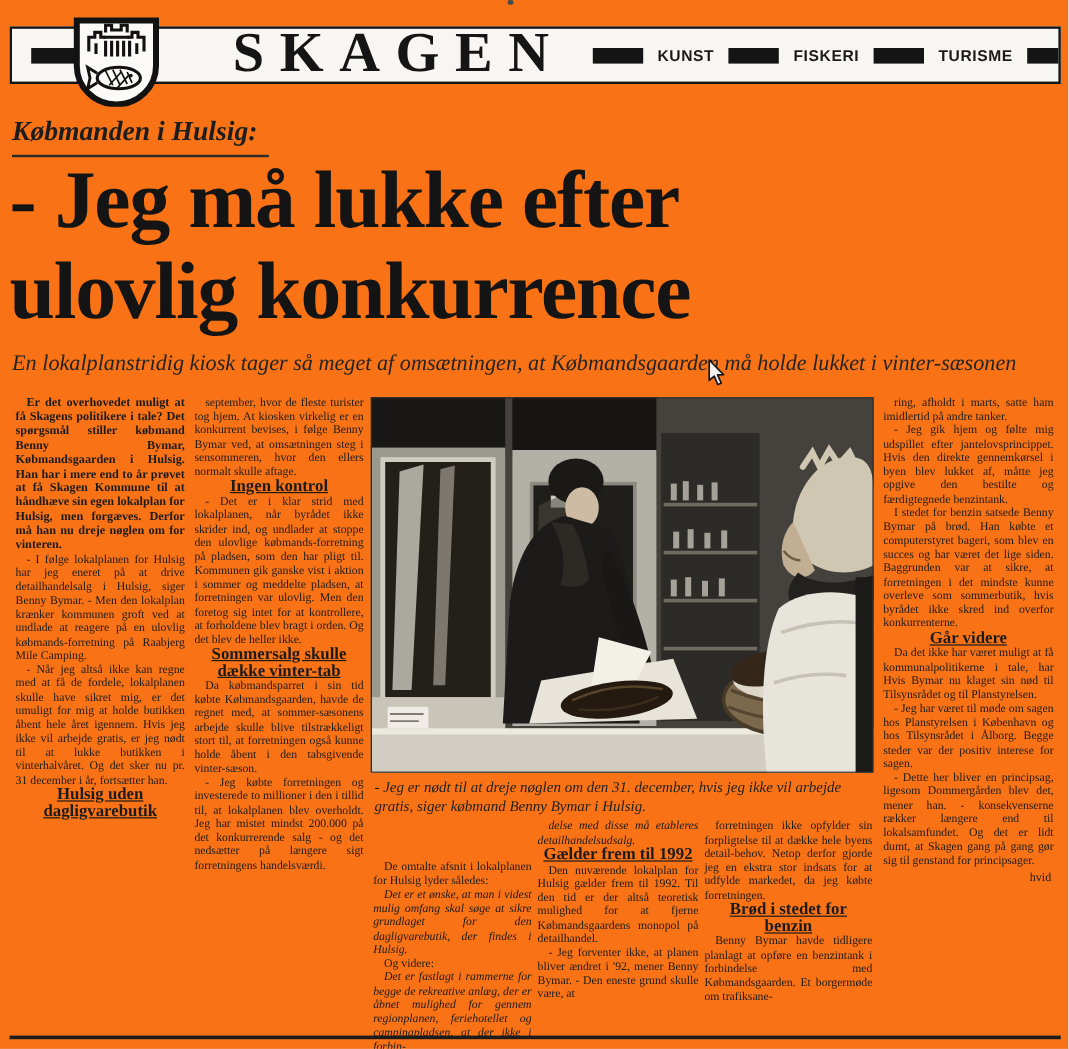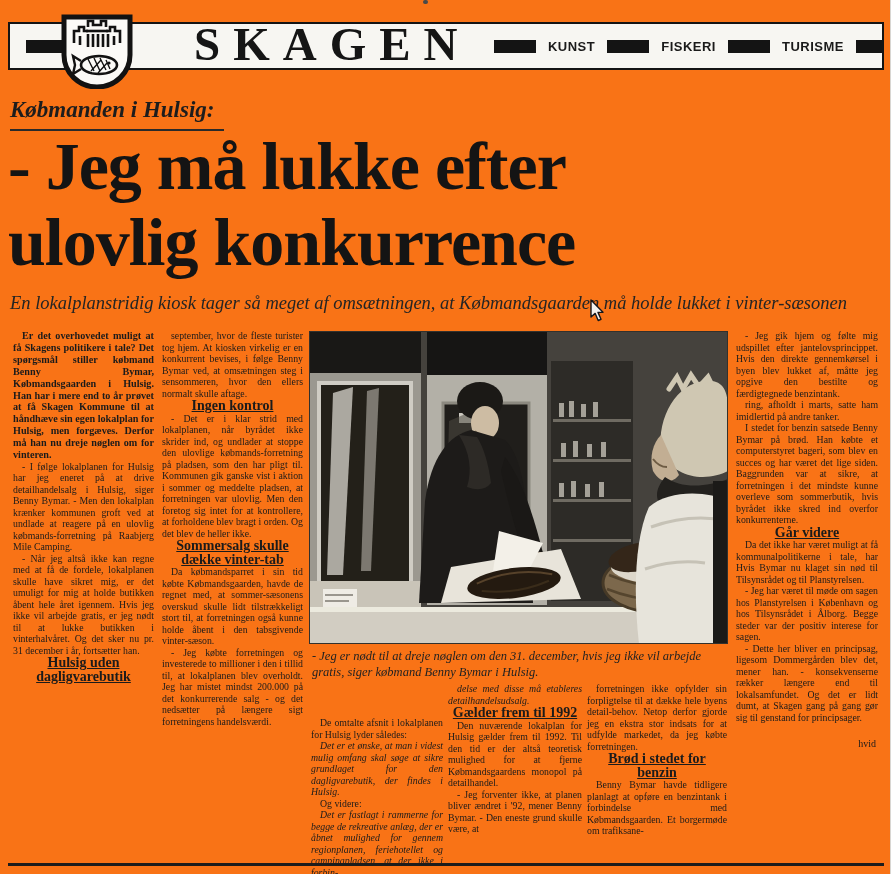--- a/index.html
+++ b/index.html
@@ -39,21 +39,21 @@
   .col p{margin:0;text-indent:9px;}
   .col1{left:13px;width:141px;}
   .col2{left:162px;width:141px;}
   .col3{left:311px;width:132px;top:717px;}
   .col4{left:448px;width:134px;top:683px;}
   .col5{left:587px;width:140px;top:683px;}
   .col6{left:736px;width:142px;}
   .blk-lead{font-weight:bold;font-size:10.2px;line-height:11.9px;}
   .blk-i{font-style:italic;}
   .blk-h{font-weight:bold;text-align:center;font-size:14px;line-height:13.5px;margin:8px 0 2px;text-indent:0 !important;text-decoration:underline;}
-  .byline{text-align:right;font-size:10px;margin-top:15px;padding-right:2px;}
+  .byline{text-align:right;font-size:10px;margin-top:3px;padding-right:2px;}
 
   .bottom-rule{position:absolute;left:8px;top:863px;width:876px;height:3px;background:#1c1c1c;}
 </style>
 </head>
 <body>
 
 <div class="page">
 
   <div class="scan-dot"></div>
 
@@ -188,21 +188,21 @@
       <p class="blk-lead">Er det overhovedet muligt at få Skagens politikere i tale? Det spørgsmål stiller købmand Benny Bymar, Købmandsgaarden i Hulsig. Han har i mere end to år prøvet at få Skagen Kommune til at håndhæve sin egen lokalplan for Hulsig, men forgæves. Derfor må han nu dreje nøglen om for vinteren.</p>
       <p class="blk-p">- I følge lokalplanen for Hulsig har jeg eneret på at drive detailhandelsalg i Hulsig, siger Benny Bymar. - Men den lokalplan krænker kommunen groft ved at undlade at reagere på en ulovlig købmands-forretning på Raabjerg Mile Camping.</p>
       <p class="blk-p">- Når jeg altså ikke kan regne med at få de fordele, lokalplanen skulle have sikret mig, er det umuligt for mig at holde butikken åbent hele året igennem. Hvis jeg ikke vil arbejde gratis, er jeg nødt til at lukke butikken i vinterhalvåret. Og det sker nu pr. 31 december i år, fortsætter han.</p>
       <p class="blk-h">Hulsig uden dagligvarebutik</p>
     </div>
   <div class="col col2">
       <p class="blk-p">september, hvor de fleste turister tog hjem. At kiosken virkelig er en konkurrent bevises, i følge Benny Bymar ved, at omsætningen steg i sensommeren, hvor den ellers normalt skulle aftage.</p>
       <p class="blk-h">Ingen kontrol</p>
       <p class="blk-p">- Det er i klar strid med lokalplanen, når byrådet ikke skrider ind, og undlader at stoppe den ulovlige købmands-forretning på pladsen, som den har pligt til. Kommunen gik ganske vist i aktion i sommer og meddelte pladsen, at forretningen var ulovlig. Men den foretog sig intet for at kontrollere, at forholdene blev bragt i orden. Og det blev de heller ikke.</p>
       <p class="blk-h">Sommersalg skulle dække vinter-tab</p>
-      <p class="blk-p">Da købmandsparret i sin tid købte Købmandsgaarden, havde de regnet med, at sommer-sæsonens overskud skulle lidt tilstrækkeligt stort til, at forretningen også kunne holde åbent i den tabsgivende vinter-sæson.</p>
+      <p class="blk-p">Da købmandsparret i sin tid købte Købmandsgaarden, havde de regnet med, at sommer-sæsonens arbejde skulle blive tilstrækkeligt stort til, at forretningen også kunne holde åbent i den tabsgivende vinter-sæson.</p>
       <p class="blk-p">- Jeg købte forretningen og investerede to millioner i den i tillid til, at lokalplanen blev overholdt. Jeg har mistet mindst 200.000 på det konkurrerende salg - og det nedsætter på længere sigt forretningens handelsværdi.</p>
     </div>
   <div class="col col3">
       <p class="blk-p">De omtalte afsnit i lokalplanen for Hulsig lyder således:</p>
       <p class="blk-i">Det er et ønske, at man i videst mulig omfang skal søge at sikre grundlaget for den dagligvarebutik, der findes i Hulsig.</p>
       <p class="blk-p">Og videre:</p>
       <p class="blk-i">Det er fastlagt i rammerne for begge de rekreative anlæg, der er åbnet mulighed for gennem regionplanen, feriehotellet og campingpladsen, at der ikke i forbin-</p>
     </div>
   <div class="col col4">
       <p class="blk-i">delse med disse må etableres detailhandelsudsalg.</p>
@@ -210,22 +210,22 @@
       <p class="blk-p">Den nuværende lokalplan for Hulsig gælder frem til 1992. Til den tid er der altså teoretisk mulighed for at fjerne Købmandsgaardens monopol på detailhandel.</p>
       <p class="blk-p">- Jeg forventer ikke, at planen bliver ændret i '92, mener Benny Bymar. - Den eneste grund skulle være, at</p>
     </div>
   <div class="col col5">
       <p class="blk-p">forretningen ikke opfylder sin forpligtelse til at dække hele byens detail-behov. Netop derfor gjorde jeg en ekstra stor indsats for at udfylde markedet, da jeg købte forretningen.</p>
       <p class="blk-h">Brød i stedet for benzin</p>
       <p class="blk-p">Benny Bymar havde tidligere planlagt at opføre en benzintank i forbindelse med Købmandsgaarden. Et borgermøde om trafiksane-</p>
     </div>
   <div class="col col6">
     <div>
+        <p class="blk-p">ring, afholdt i marts, satte ham imidlertid på andre tanker.</p>
         <p class="blk-p">- Jeg gik hjem og følte mig udspillet efter jantelovsprincippet. Hvis den direkte gennemkørsel i byen blev lukket af, måtte jeg opgive den bestilte og færdigtegnede benzintank.</p>
-        <p class="blk-p">ring, afholdt i marts, satte ham imidlertid på andre tanker.</p>
         <p class="blk-p">I stedet for benzin satsede Benny Bymar på brød. Han købte et computerstyret bageri, som blev en succes og har været det lige siden. Baggrunden var at sikre, at forretningen i det mindste kunne overleve som sommerbutik, hvis byrådet ikke skred ind overfor konkurrenterne.</p>
         <p class="blk-h">Går videre</p>
         <p class="blk-p">Da det ikke har været muligt at få kommunalpolitikerne i tale, har Hvis Bymar nu klaget sin nød til Tilsynsrådet og til Planstyrelsen.</p>
         <p class="blk-p">- Jeg har været til møde om sagen hos Planstyrelsen i København og hos Tilsynsrådet i Ålborg. Begge steder var der positiv interese for sagen.</p>
         <p class="blk-p">- Dette her bliver en principsag, ligesom Dommergården blev det, mener han. - konsekvenserne rækker længere end til lokalsamfundet. Og det er lidt dumt, at Skagen gang på gang gør sig til genstand for principsager.</p>
       </div>
     <div class="byline">hvid</div>
   </div>
 
   <div class="bottom-rule"></div>

